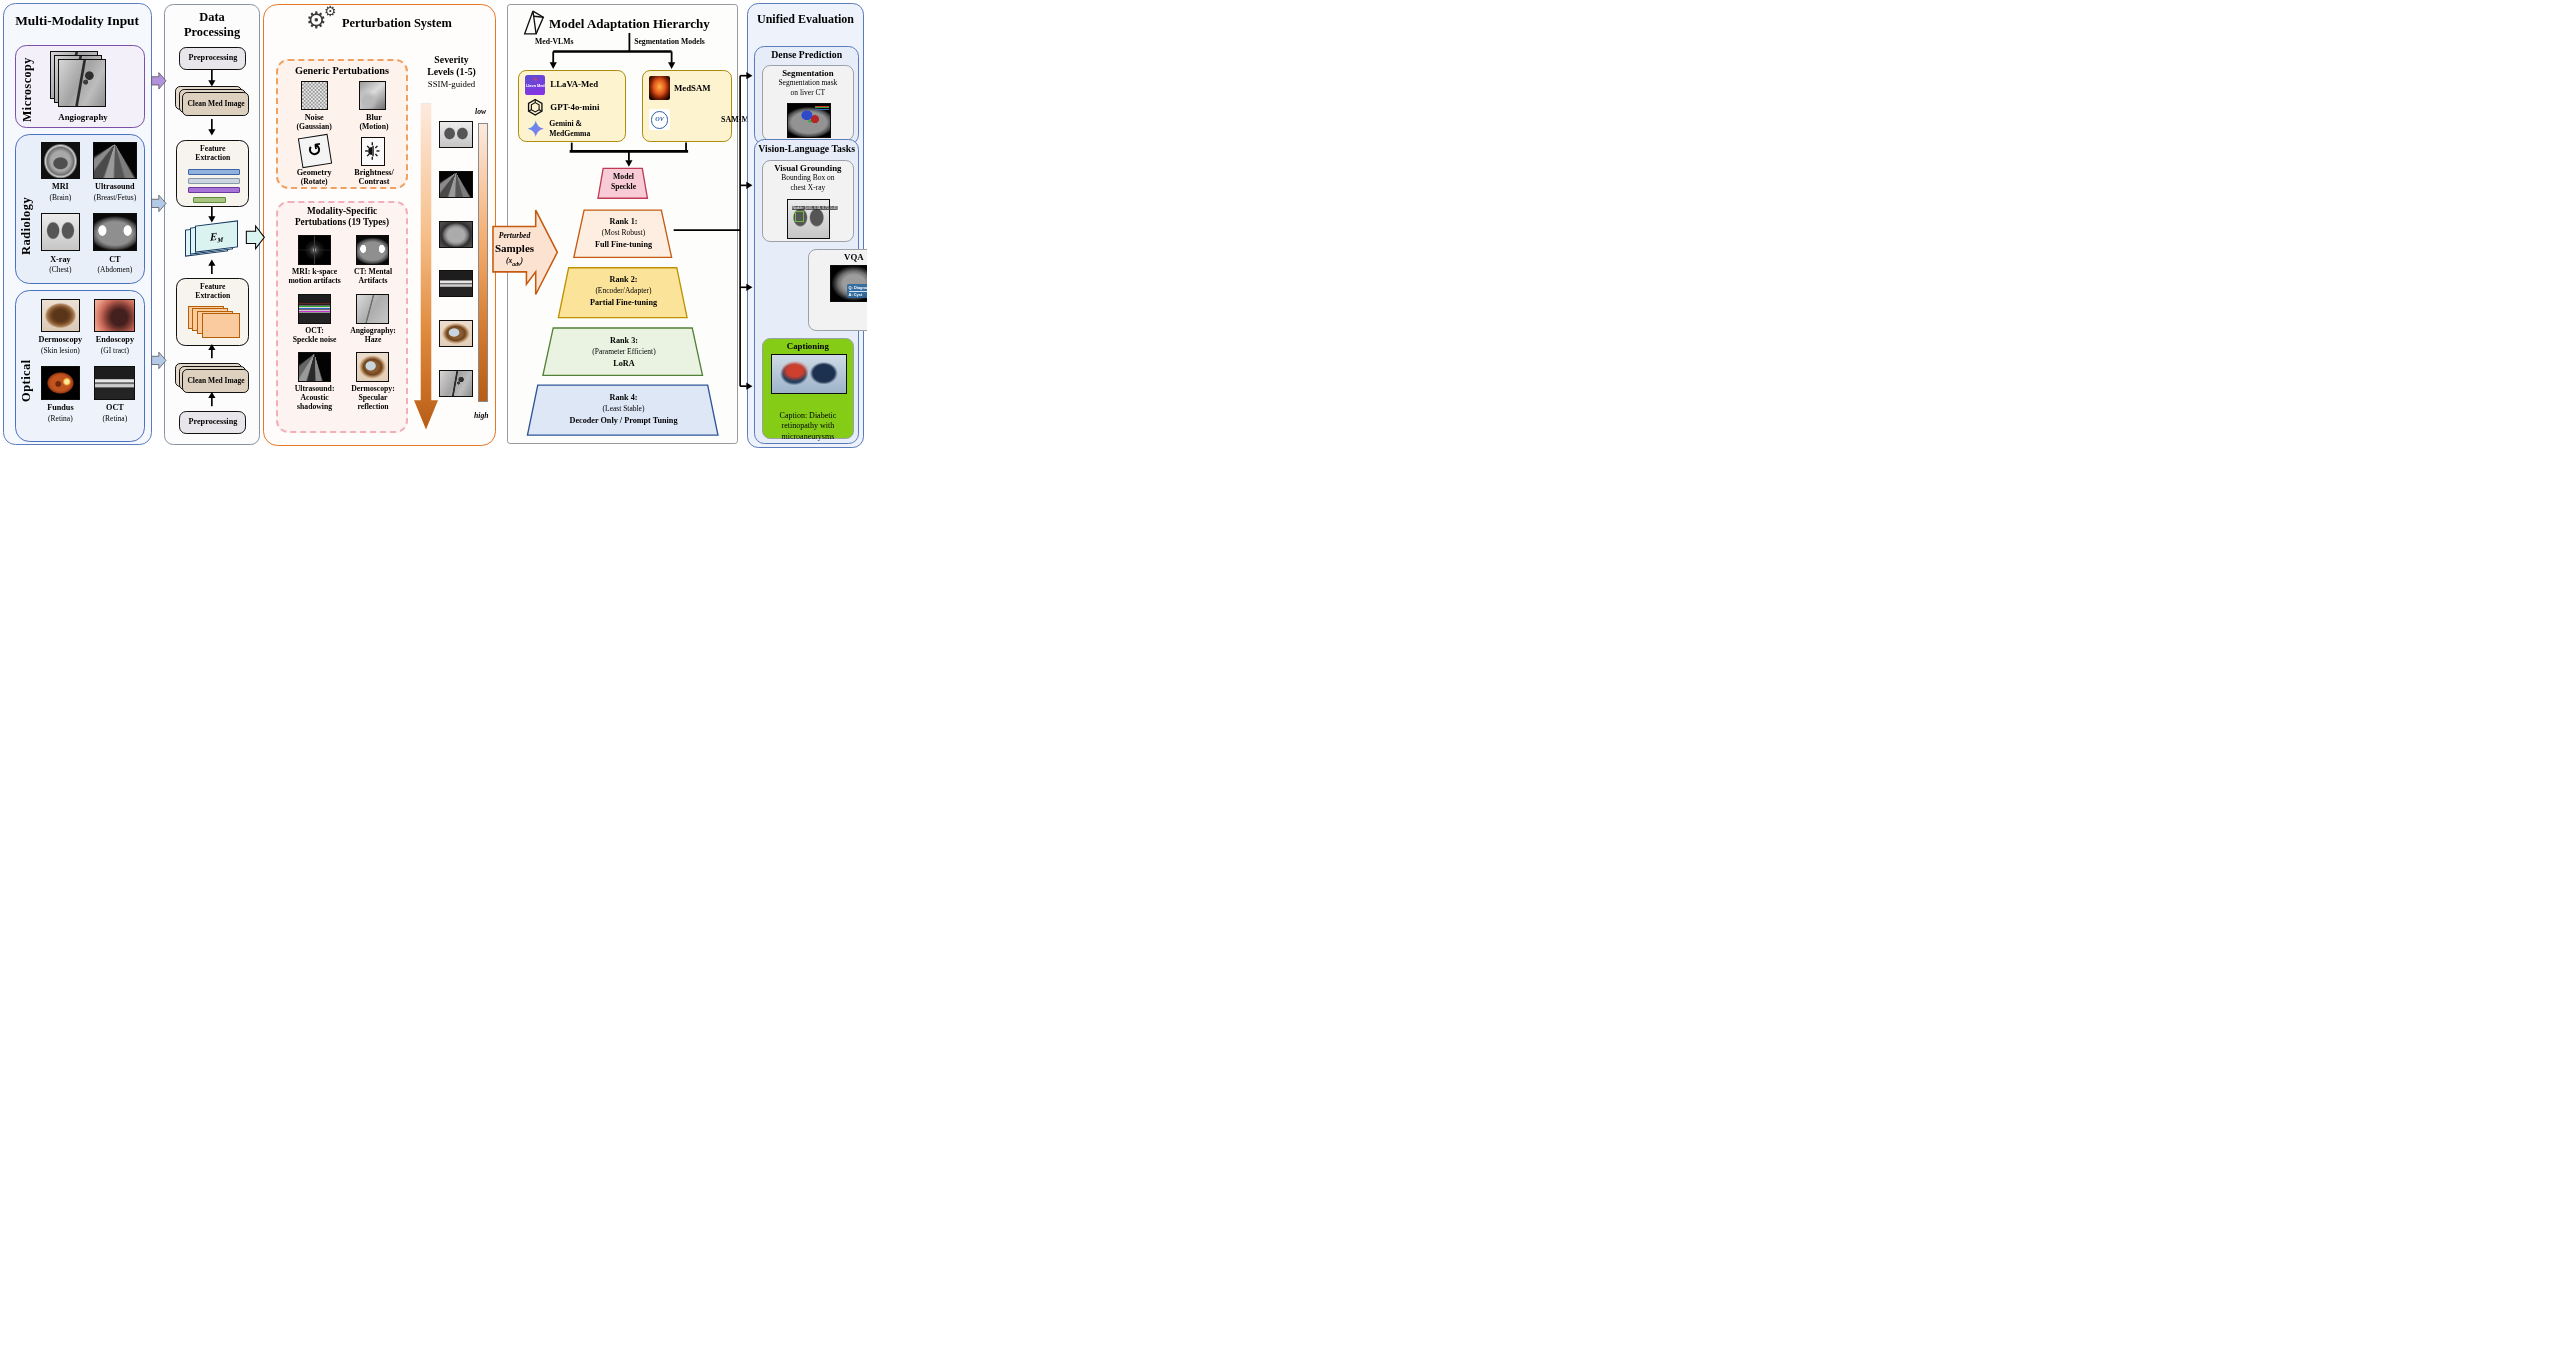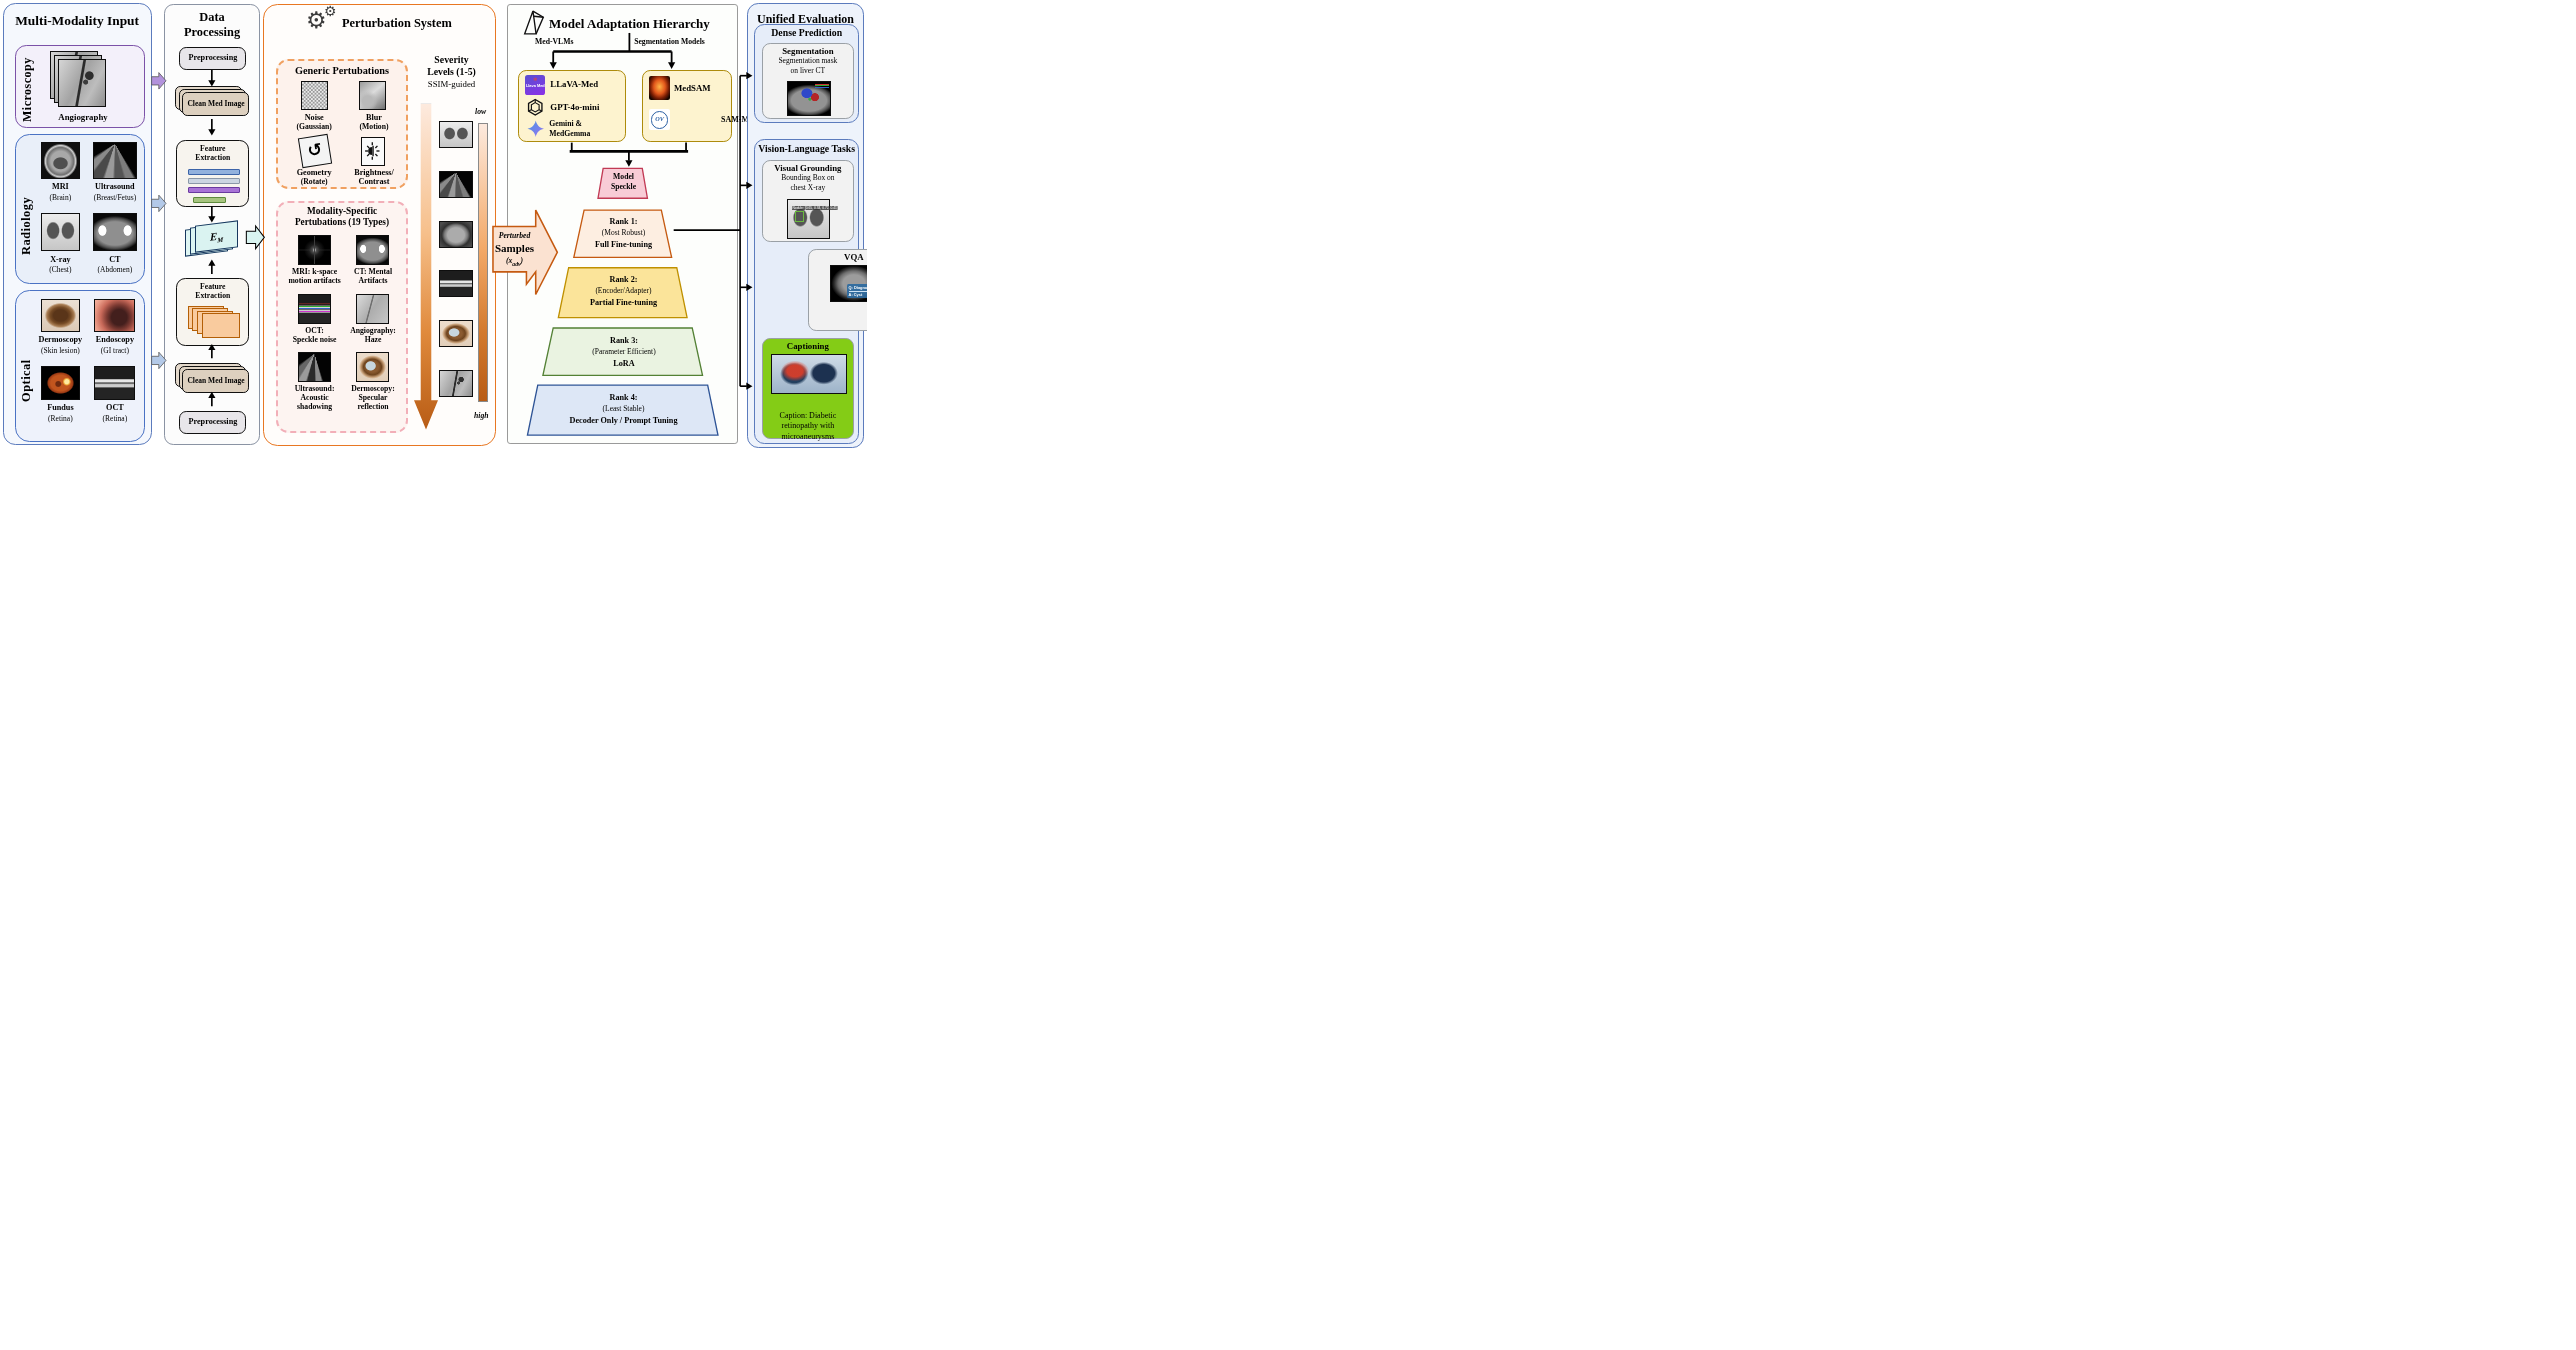--- a/index.html
+++ b/index.html
@@ -373,21 +373,21 @@
     <div class="abs ctr z10" style="left:20px;top:387px;width:191px;line-height:1.45;">
       <div class="b" style="font-size:8.2px;">Rank 4:</div>
       <div style="font-size:7.5px;">(Least Stable)</div>
       <div class="b nw" style="font-size:8.2px;">Decoder Only / Prompt Tuning</div>
     </div>
   </div>
 
   <div class="panel" style="left:747px;top:2.6px;width:117px;height:445px;background:#eef3fb;border:1.5px solid #5b7bbd;border-radius:11.3px;">
     <div class="abs ctr b nw" style="left:0;top:8.2px;width:100%;font-size:12px;">Unified Evaluation</div>
 
-    <div class="abs" style="left:6.2px;top:20px;width:105px;height:99px;background:#e6edf9;border:1.3px solid #5b7bbd;border-radius:10.3px;">
+    <div class="abs" style="left:6.2px;top:42px;width:105px;height:99px;background:#e6edf9;border:1.3px solid #5b7bbd;border-radius:10.3px;">
       <div class="ctr b nw" style="font-size:9.8px;margin-top:2.6px;">Dense Prediction</div>
       <div class="abs" style="left:6.7px;top:18.5px;width:92px;height:76px;background:#f2f2f2;border:1.3px solid #9aa0a6;border-radius:8.2px;">
         <div class="ctr b" style="font-size:8.8px;margin-top:2.1px;">Segmentation</div>
         <div class="ctr" style="font-size:7.5px;line-height:1.25;">
           <div>Segmentation mask</div>
           <div>on liver CT</div>
         </div>
         <div class="med img-liverct" style="left:24px;top:37px;width:44px;height:35px;">
           <div class="abs" style="right:1px;top:1px;width:13.4px;">
             <div style="height:1px;background:#c33;margin:0.5px 0;"></div>

